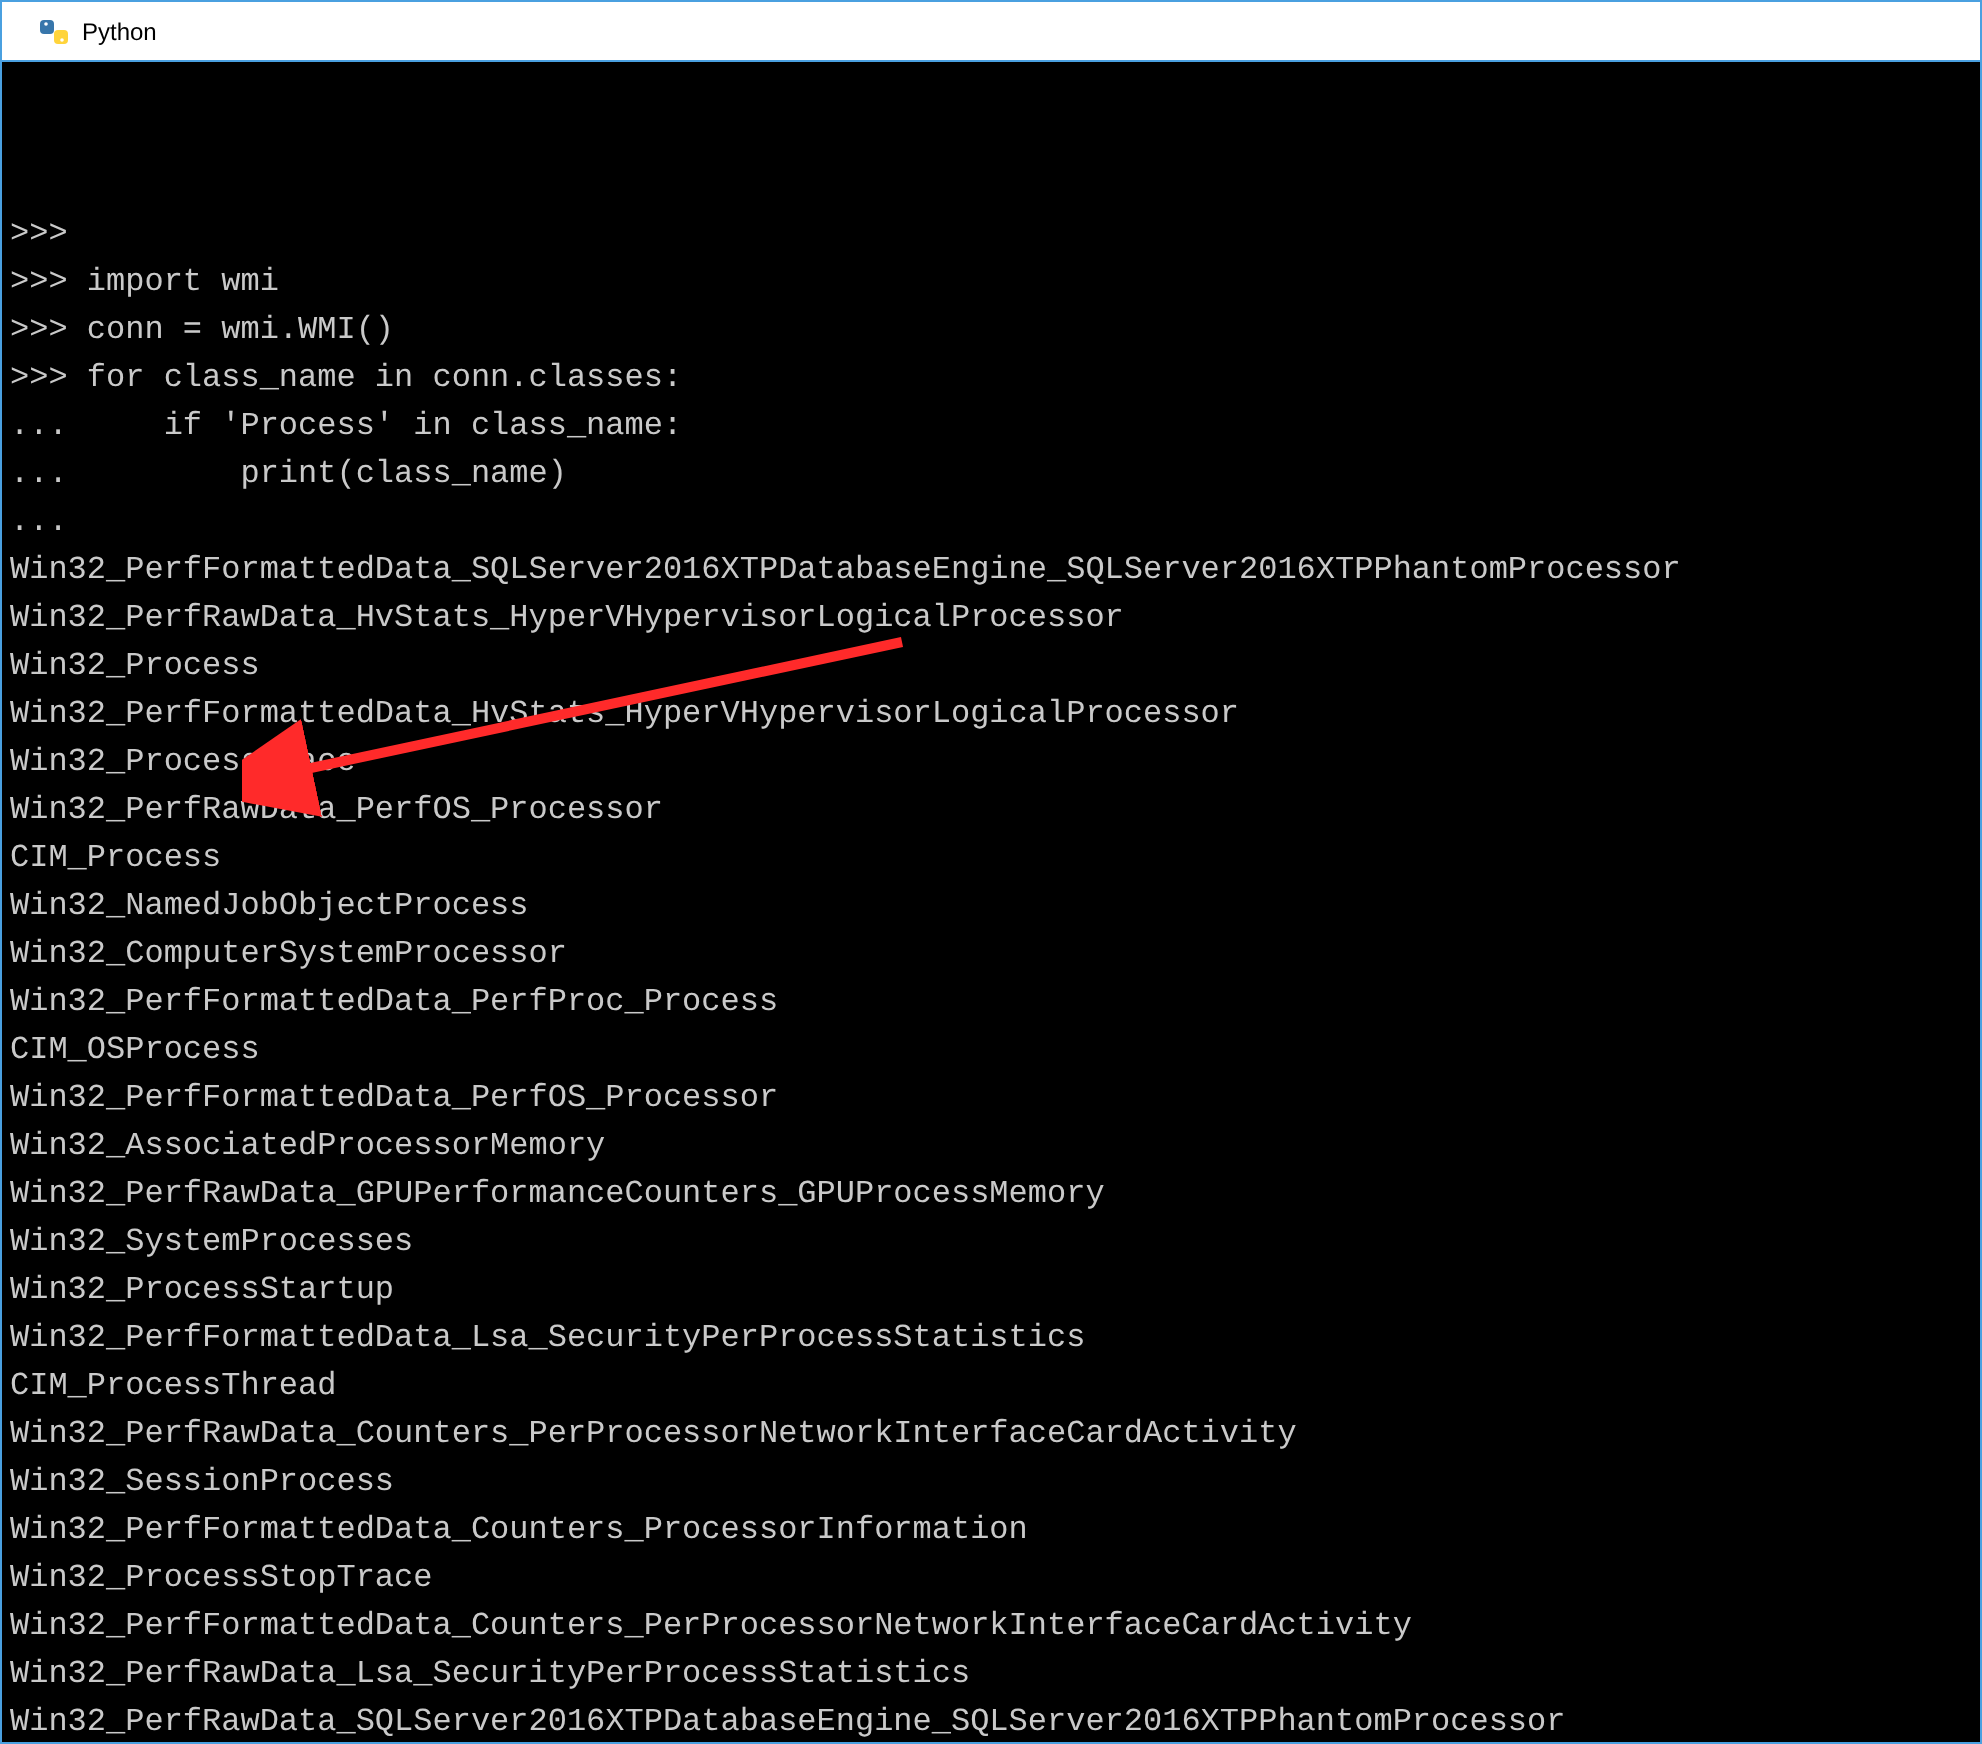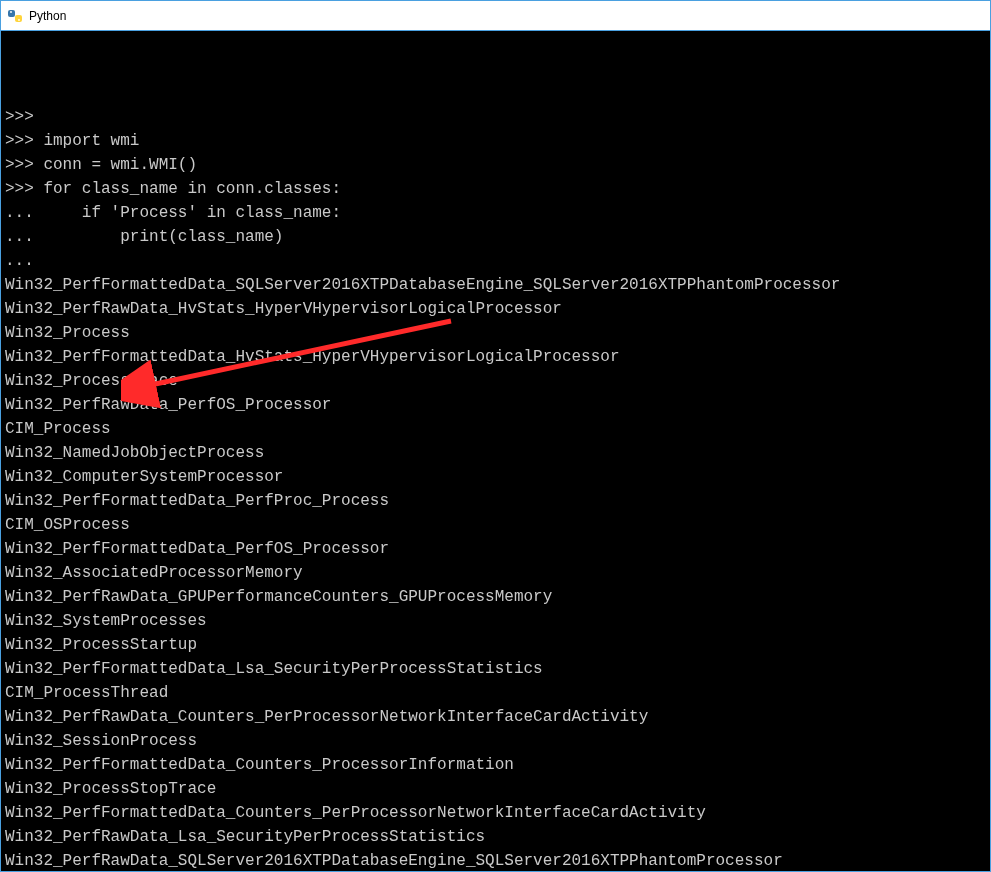--- a/index.html
+++ b/index.html
@@ -1,18 +1,18 @@
 <!DOCTYPE html>
 <html><head>
 <meta charset="utf-8">
 <style>
   * { margin: 0; padding: 0; box-sizing: border-box; }
   html, body { width: 991px; height: 872px; overflow: hidden; font-family: "Segoe UI", Tahoma, sans-serif; }
   .window { width: 991px; height: 872px; border: 1px solid #4aa0e0; background: #000; display: flex; flex-direction: column; }
-  .titlebar { height: 30px; background: #fff; border-bottom: 1px solid #4aa0e0; display: flex; align-items: center; padding: 0 6px; gap: 6px; }
+  .titlebar { height: 30px; background: #fff; border-bottom: 1px solid #4aa0e0; display: flex; align-items: center; padding: 0 18px; gap: 6px; }
   .titlebar .icon { width: 16px; height: 16px; display: inline-block; }
   .titlebar .title { font-size: 12px; color: #000; }
   .console { flex: 1; background: #000; color: #c9c9c9; font-family: Consolas, "Courier New", monospace; font-size: 16px; line-height: 24px; padding: 2px 4px; white-space: pre; position: relative; overflow: hidden; }
   .console .line { display: block; }
   .annotation-arrow { position: absolute; pointer-events: none; }
 </style>
 </head>
 <body>
 
 <div class="window">

